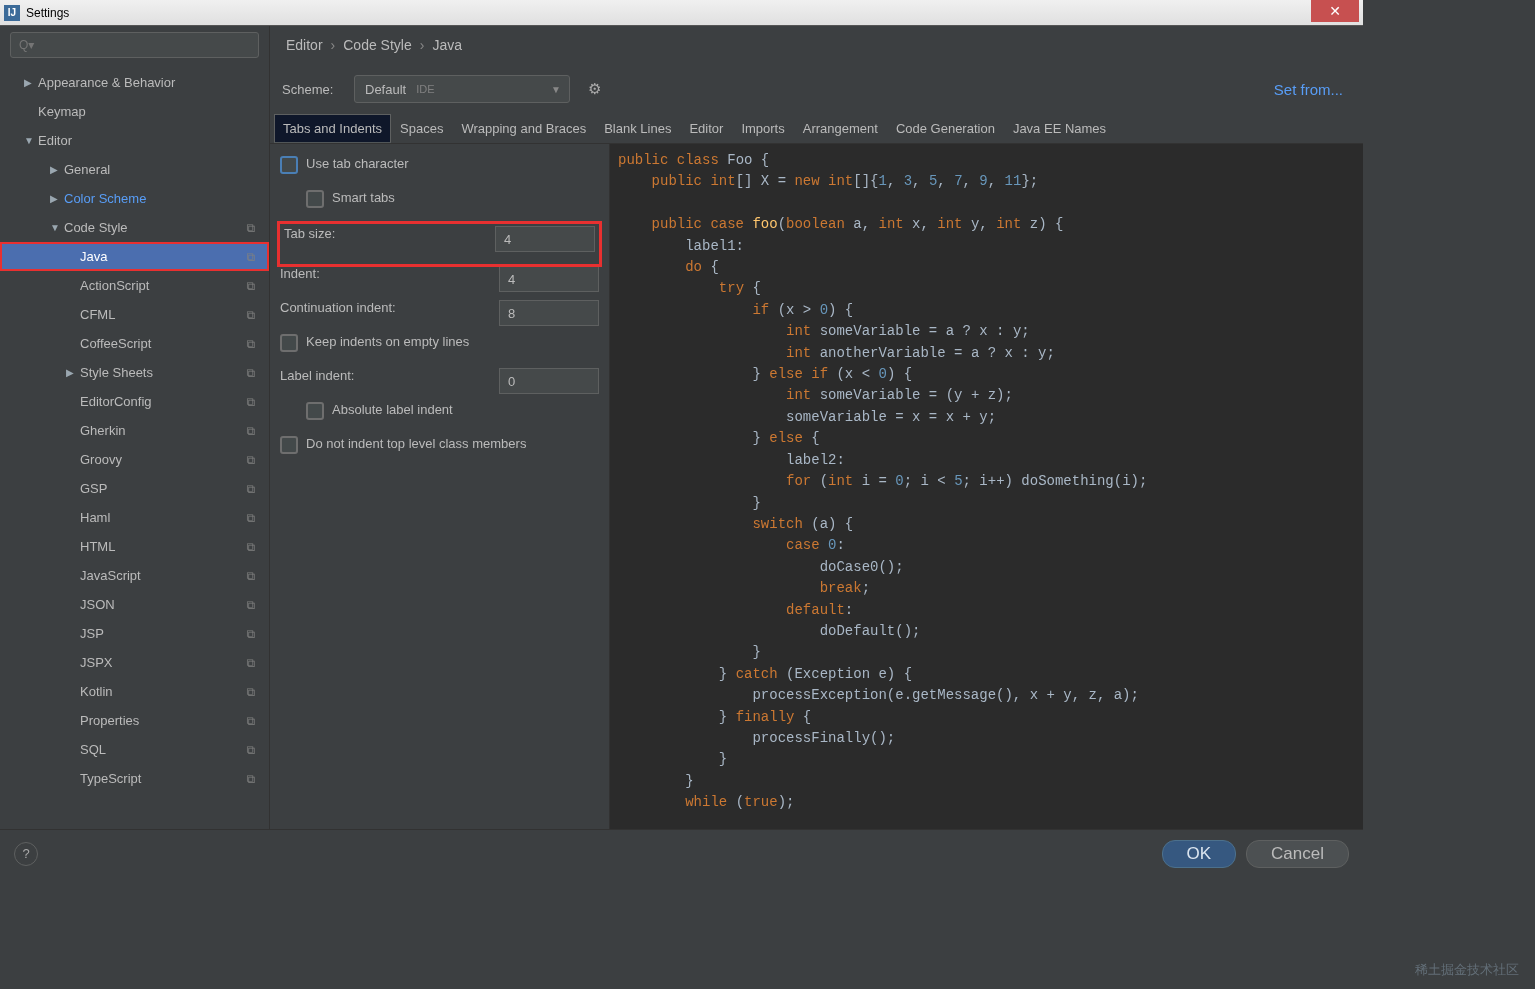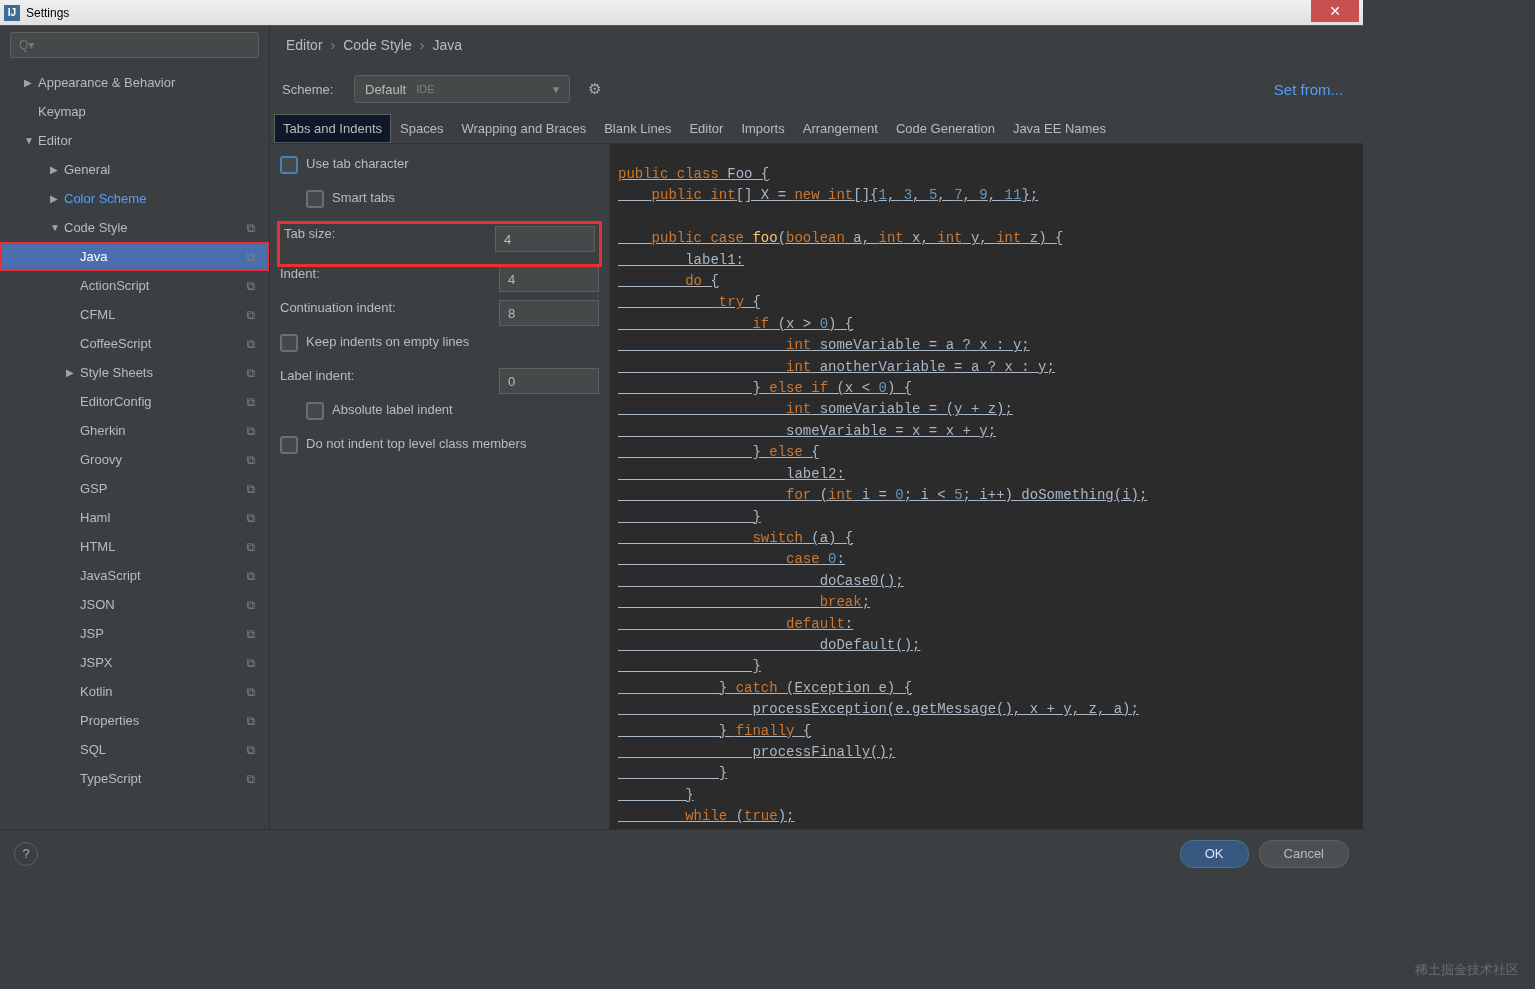--- a/index.html
+++ b/index.html
@@ -46,29 +46,29 @@
 .split { flex: 1; display: flex; overflow: hidden; }
 .form-pane { width: 340px; padding: 12px 10px; background: #3c3f41; border-right: 1px solid #323232; }
 .form-row { display: flex; align-items: flex-start; height: 32px; margin-bottom: 2px; }
 .form-row.highlighted { outline: 3px solid #e83030; outline-offset: 0; padding: 2px 4px; height: 40px; }
 .checkbox { width: 18px; height: 18px; border: 2px solid #6e6e6e; border-radius: 3px; margin-right: 8px; background: #43494a; }
 .checkbox.accent { border-color: #4a7fb5; }
 .form-row .flabel { flex: 1; }
 .form-row.indent1 { padding-left: 26px; }
 .num-input { width: 100px; height: 26px; background: #45494a; border: 1px solid #5e6060; color: #bbb; padding: 0 8px; font-size: 13px; }
 
-.code-pane { flex: 1; background: #2b2b2b; font-family: "Consolas", "Courier New", monospace; font-size: 14px; line-height: 21.4px; padding: 20px 8px; white-space: pre; color: #a9b7c6; overflow: auto; position: relative; text-decoration: underline; }
+.code-pane { flex: 1; background: #2b2b2b; font-family: "Consolas", "Courier New", monospace; font-size: 14px; line-height: 21.4px; padding: 6px 8px; white-space: pre; color: #a9b7c6; overflow: auto; position: relative; }
 .kw { color: #cc7832; }
 .num { color: #6897bb; }
 .fn { color: #ffc66d; }
 
 .footer { height: 48px; background: #3c3f41; border-top: 1px solid #323232; display: flex; align-items: center; padding: 0 14px; }
 .help-btn { width: 24px; height: 24px; border: 1px solid #5e6060; border-radius: 50%; display: flex; align-items: center; justify-content: center; color: #aaa; }
 .footer .spacer { flex: 1; }
-.btn { height: 28px; padding: 8px 24px; border-radius: 13px; display: flex; align-items: center; margin-left: 10px; font-size: 13px; }
+.btn { height: 28px; padding: 8px 24px; border-radius: 13px; display: flex; align-items: center; margin-left: 10px; font-size: 17px; }
 .btn.primary { background: #365880; border: 1px solid #4c708c; color: #dbe5ef; }
 .btn.secondary { background: #4c5052; border: 1px solid #5e6060; color: #bbb; }
 .watermark { position: absolute; right: 16px; bottom: 10px; color: #6c7a85; font-size: 13px; opacity: 0.8; pointer-events: none; }
 
 ::-webkit-scrollbar { width: 12px; }
 ::-webkit-scrollbar-track { background: #3c3f41; }
 ::-webkit-scrollbar-thumb { background: #5e6060; border-radius: 0; }
 </style>
 </head>
 <body>

